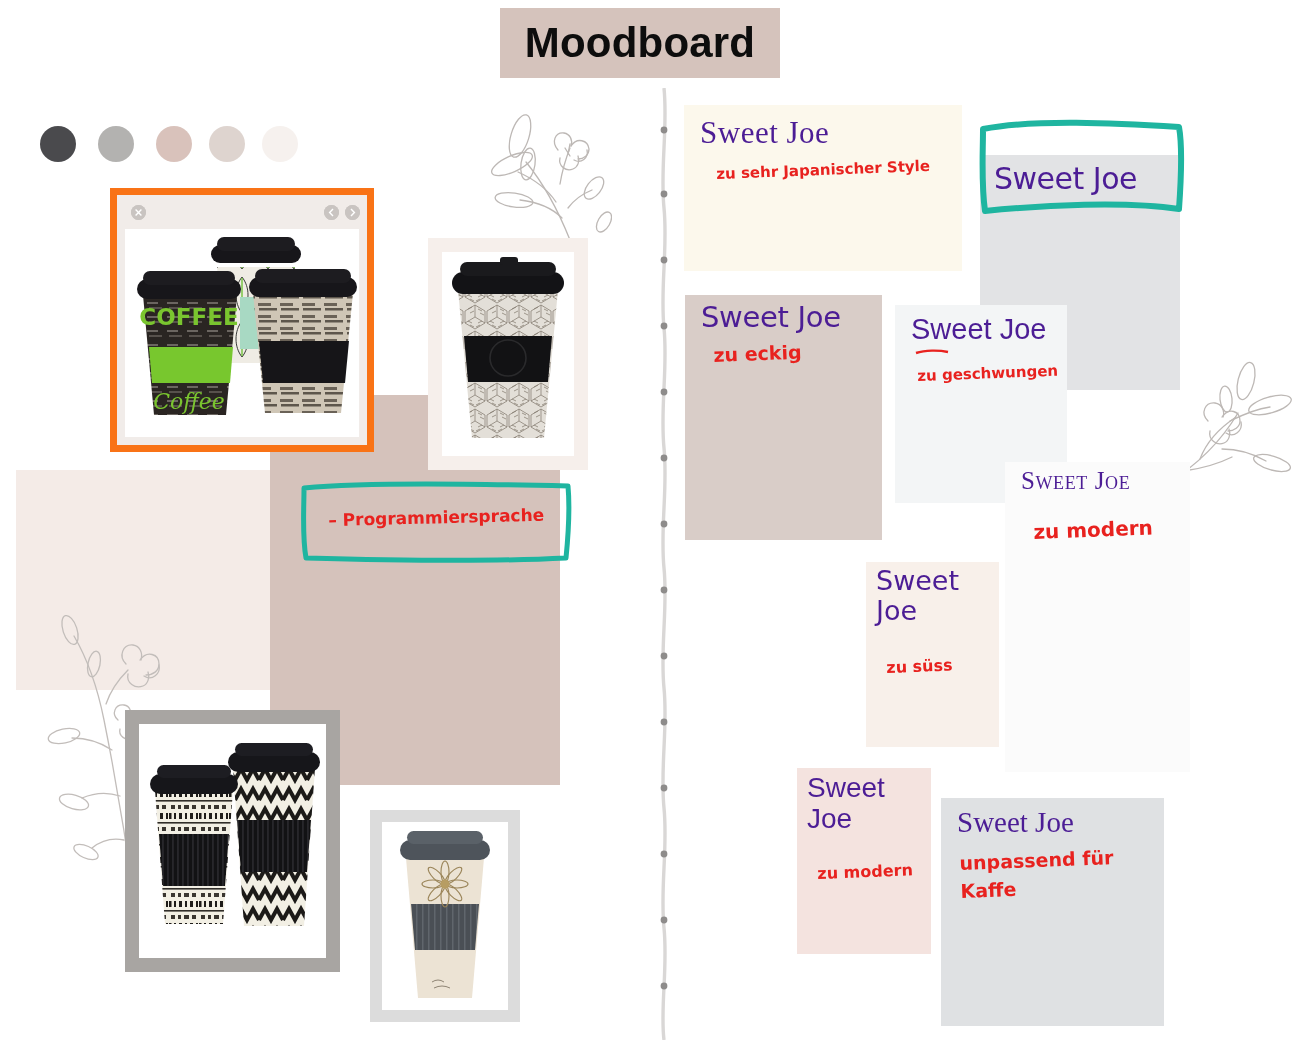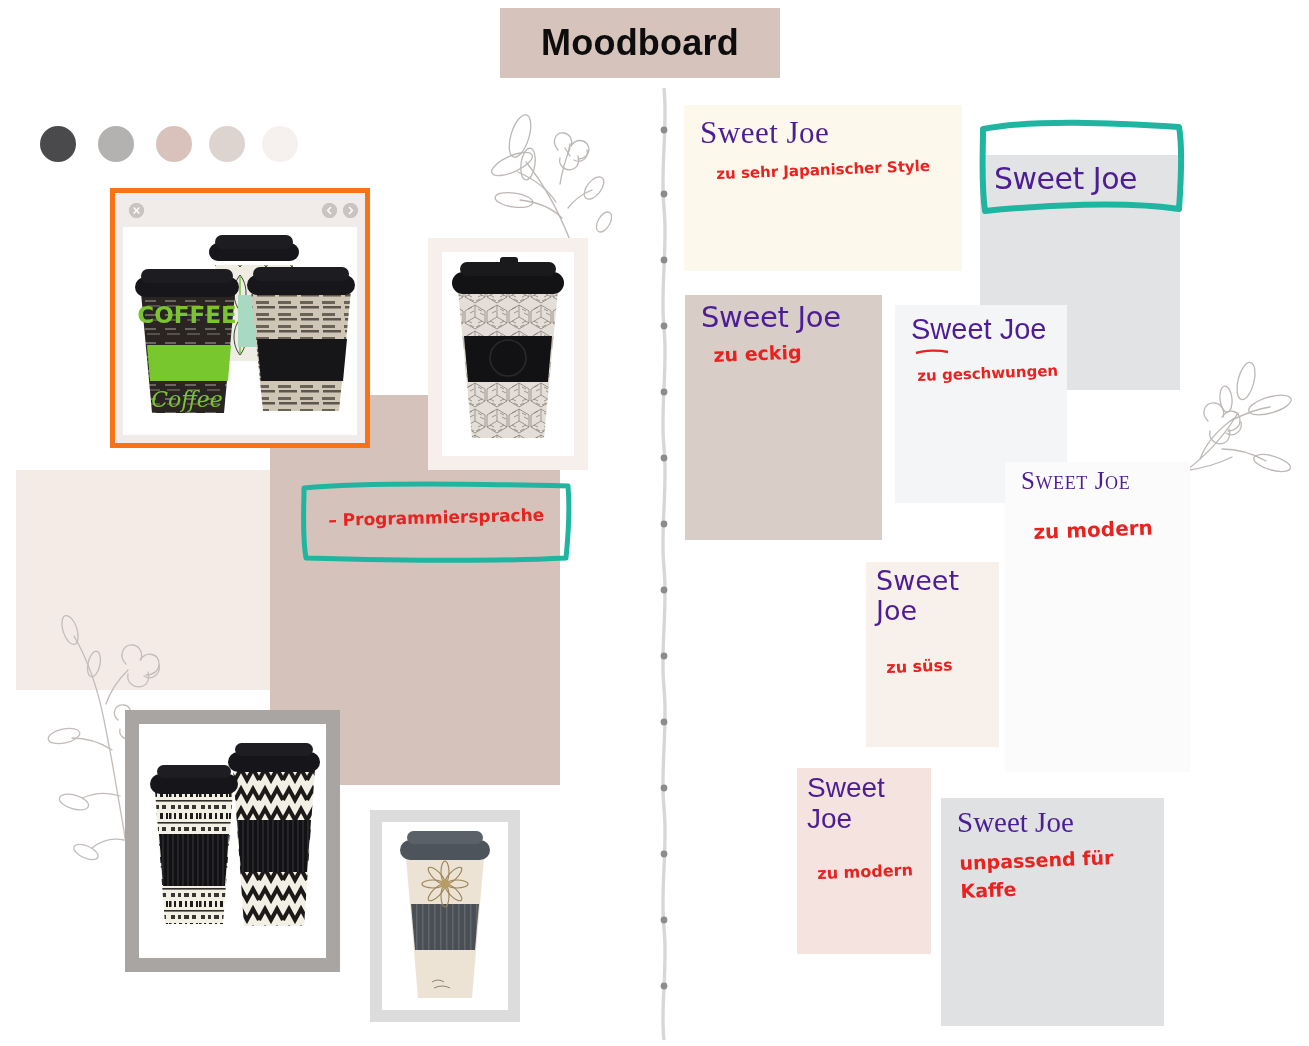--- a/index.html
+++ b/index.html
@@ -6,36 +6,36 @@
   body{width:1309px;height:1046px;overflow:hidden;
        font-family:"Liberation Sans",sans-serif;position:relative;}
 
   .board{position:absolute;inset:0;background:#ffffff;}
   .abs{position:absolute;}
 
   
   #title-block{left:500px;top:8px;width:280px;height:70px;background:#d5c3bc;}
   #title-text{position:absolute;left:0;top:0;width:100%;height:100%;
      display:flex;align-items:center;justify-content:center;
-     font-weight:bold;font-size:36px;color:#0d0d0d;letter-spacing:.2px;}
+     font-weight:bold;font-size:42px;color:#0d0d0d;letter-spacing:.2px;}
 
   
   #palette{left:40px;top:126px;width:260px;height:40px;}
   #palette .dot{position:absolute;top:0;width:36px;height:36px;border-radius:50%;}
 
   
   .blk{position:absolute;}
   #blk-blush{left:16px;top:470px;width:345px;height:220px;background:#f4ebe7;}
   #blk-taupe{left:270px;top:395px;width:290px;height:390px;background:#d5c2bb;}
 
   
   .frame{position:absolute;background:#ffffff;overflow:hidden;}
 
   #frame-gallery{left:110px;top:188px;width:250px;height:250px;
-     background:#f1ece9;border:5px solid #f97316;text-decoration:underline;}
+     background:#f1ece9;border:7px solid #f97316;text-decoration:underline;}
   #frame-gallery .inner{position:absolute;left:8px;top:34px;right:8px;bottom:8px;background:#fff;}
   .gal-icon{position:absolute;width:15px;height:15px;border-radius:50%;
      background:#c9c4c1;top:10px;}
   .gal-icon svg{display:block;}
 
   #frame-cube{left:428px;top:238px;width:160px;height:232px;background:#f6efeb;}
   #frame-cube .inner{position:absolute;left:14px;top:14px;right:14px;bottom:14px;background:#fff;}
 
   #frame-duo{left:125px;top:710px;width:215px;height:262px;background:#a8a5a2;}
   #frame-duo .inner{position:absolute;left:14px;top:14px;right:14px;bottom:14px;background:#fff;}

